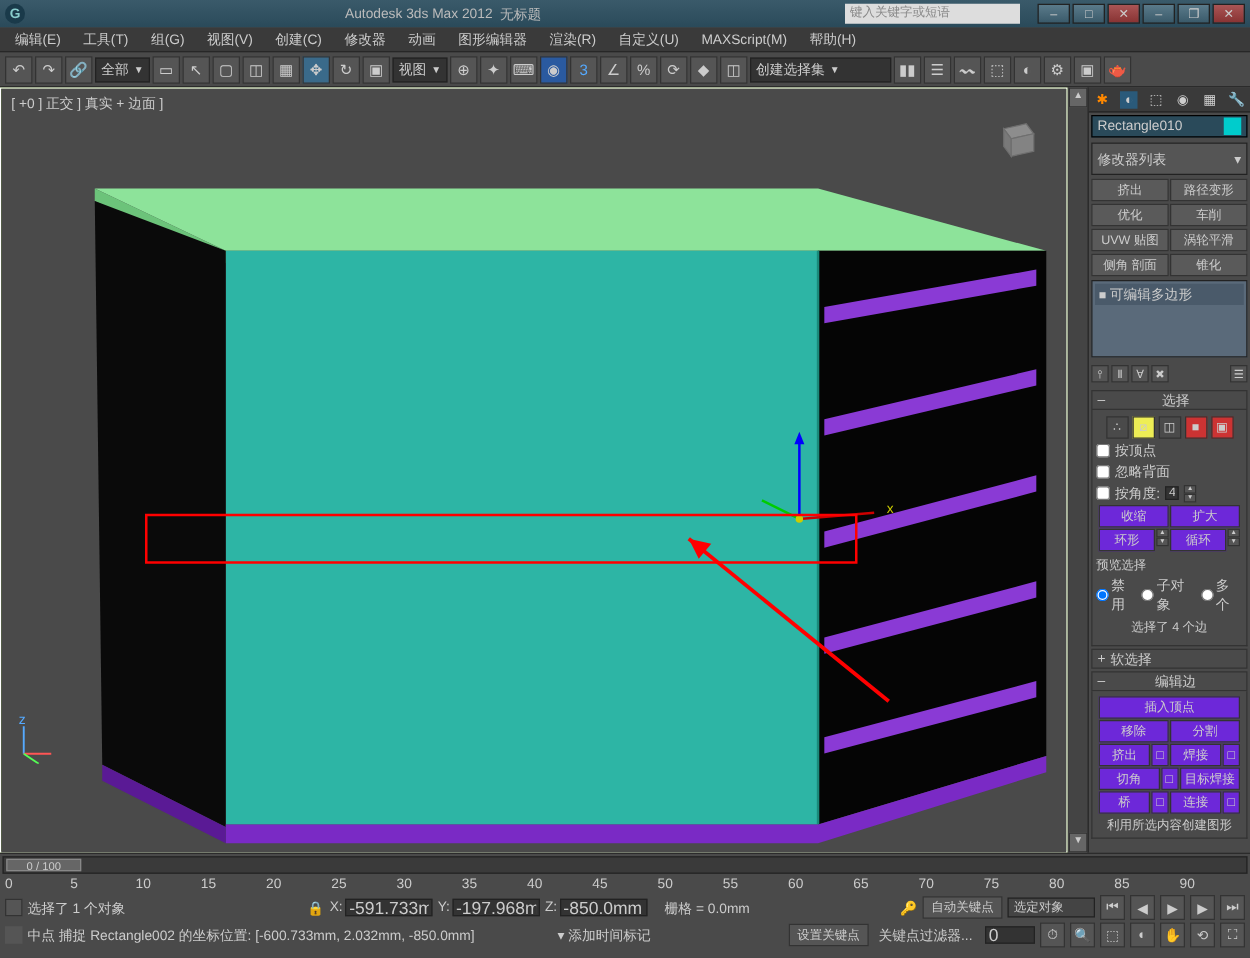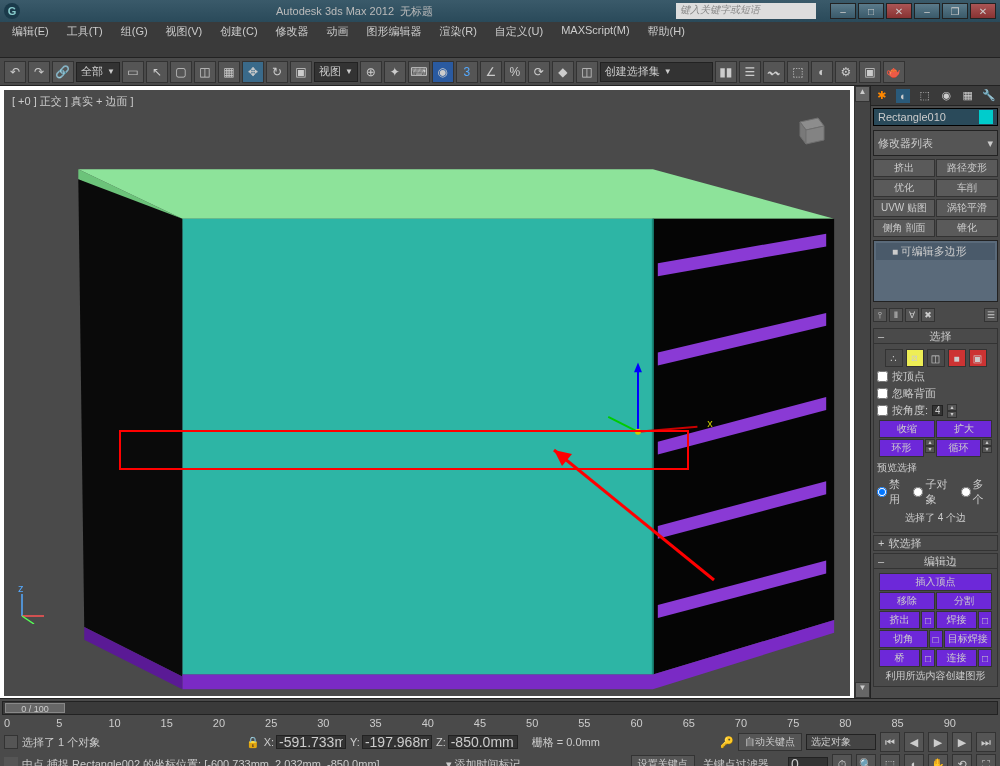--- a/index.html
+++ b/index.html
@@ -1,50 +1,50 @@
 <!DOCTYPE html>
 <html><head>
 <meta charset="utf-8">
 <style>
 *{box-sizing:border-box;margin:0;padding:0;font-family:"Microsoft YaHei",sans-serif;font-size:11px;color:#ccc;user-select:none}
 body{background:#4a4a4a;width:1000px;height:766px;overflow:hidden;position:relative}
 .titlebar{height:22px;background:linear-gradient(#3a5a6a,#2a4a5a);display:flex;align-items:center;padding:0 4px;gap:6px}
 .titlebar .logo{width:16px;height:16px;background:#1a3a4a;border-radius:50%;display:flex;align-items:center;justify-content:center;color:#8cc;font-weight:bold}
 .titlebar .title{color:#bbb;flex:0 0 auto;margin-left:250px}
 .titlebar .untitled{color:#bbb;}
-.titlebar .search{margin-left:auto;width:140px;height:16px;background:#ddd;color:#888;padding:0 4px;font-style:italic;font-size:10px}
+.titlebar .search{margin-left:auto;width:140px;height:16px;background:#ddd;color:#888;padding:0 4px;font-size:10px}
 .winbtns{display:flex;gap:2px;margin-left:8px}
 .winbtn{width:26px;height:16px;background:linear-gradient(#5a7a8a,#3a5a6a);border:1px solid #222;display:flex;align-items:center;justify-content:center;font-size:10px}
 .winbtn.close{background:linear-gradient(#a55,#833)}
-.menubar{height:36px;background:#3a3a3a;display:flex;align-items:flex-start;padding:0 4px;gap:2px;border-bottom:1px solid #222}
+.menubar{height:20px;background:#3a3a3a;display:flex;align-items:center;padding:0 4px;gap:2px;border-bottom:1px solid #222}
 .menuitem{padding:2px 8px;color:#ccc;font-size:11px}
 .toolbar{height:28px;background:#4a4a4a;display:flex;align-items:center;padding:0 4px;gap:2px;border-bottom:1px solid #222}
 .tbtn{width:22px;height:22px;background:#555;border:1px solid #333;display:flex;align-items:center;justify-content:center;font-size:12px}
 .tbtn.active{background:#3a6a8a}
 .tsel{height:20px;background:#333;border:1px solid #222;padding:0 4px;display:flex;align-items:center;gap:4px}
 .tsel .arrow{font-size:8px}
 .main{display:flex;height:612px}
-.viewport{flex:1;background:#4d7c0f;position:relative;border:4px solid #ffffff}
+.viewport{flex:1;background:#4d7c0f;position:relative;border:1px solid #ffffff}
 .vplabel{position:absolute;top:4px;left:8px;color:#ccc;font-size:11px;z-index:5}
 .canvas{position:absolute;inset:0;background:#4a4a4a}
 .cube{position:absolute;top:20px;right:20px;width:40px;height:40px;opacity:.6}
 .gizmo{position:absolute;bottom:70px;left:10px}
 .redbox{position:absolute;border:2px solid red;z-index:10;top:340px;left:115px;width:570px;height:40px}
 .redarrow{position:absolute;z-index:10;top:350px;left:540px}
 .sidepanel{width:130px;background:#4a4a4a;border-left:1px solid #222;display:flex;flex-direction:column}
 .panelhead{height:20px;background:#3a3a3a;display:flex;align-items:center;justify-content:space-around;border-bottom:1px solid #222}
 .panelhead span{width:14px;height:14px;display:flex;align-items:center;justify-content:center;font-size:11px}
 .objname{height:18px;margin:2px;background:#2a4a5a;border:1px solid #000;padding:0 4px;display:flex;align-items:center}
 .colorsw{width:14px;height:14px;background:#0cc;margin-left:auto}
 .modlist{height:18px;margin:2px;background:#555;border:1px solid #222;padding:12px 4px;display:flex;align-items:center}
 .btnrow{display:flex;gap:1px;margin:1px 2px}
 .pbtn{flex:1;height:18px;background:#5a5a5a;border:1px solid #333;display:flex;align-items:center;justify-content:center;font-size:10px}
 .pbtn.dark{background:#6d28d9}
 .stack{height:62px;margin:2px;background:#5a6a7a;border:1px solid #222;padding:2px}
-.stackitem{background:#4a5a6a;padding:1px 16px;font-size:10px}
+.stackitem{background:#4a5a6a;padding:1px 3px;font-size:10px}
 .iconrow{height:18px;margin:2px;display:flex;gap:2px;align-items:center}
 .iconrow span{width:14px;height:14px;background:#555;border:1px solid #333;font-size:9px;display:flex;align-items:center;justify-content:center}
 .rollhead{height:16px;background:#4a4a4a;border:1px solid #333;display:flex;align-items:center;padding:0 4px;margin:2px 2px 0 2px;font-size:10px}
 .rollhead .minus{margin-right:4px}
 .rollbody{background:#4a4a4a;border:1px solid #333;border-top:none;margin:0 2px;padding:3px}
 .selrow{display:flex;align-items:center;gap:3px;margin:2px 0}
 .selbtn{width:18px;height:18px;border:1px solid #333;display:flex;align-items:center;justify-content:center;font-size:10px}
 .selbtn.yellow{background:#ee5}
 .selbtn.red{background:#c33}
 .chk{display:flex;align-items:center;gap:4px;font-size:10px;margin:2px 0}

